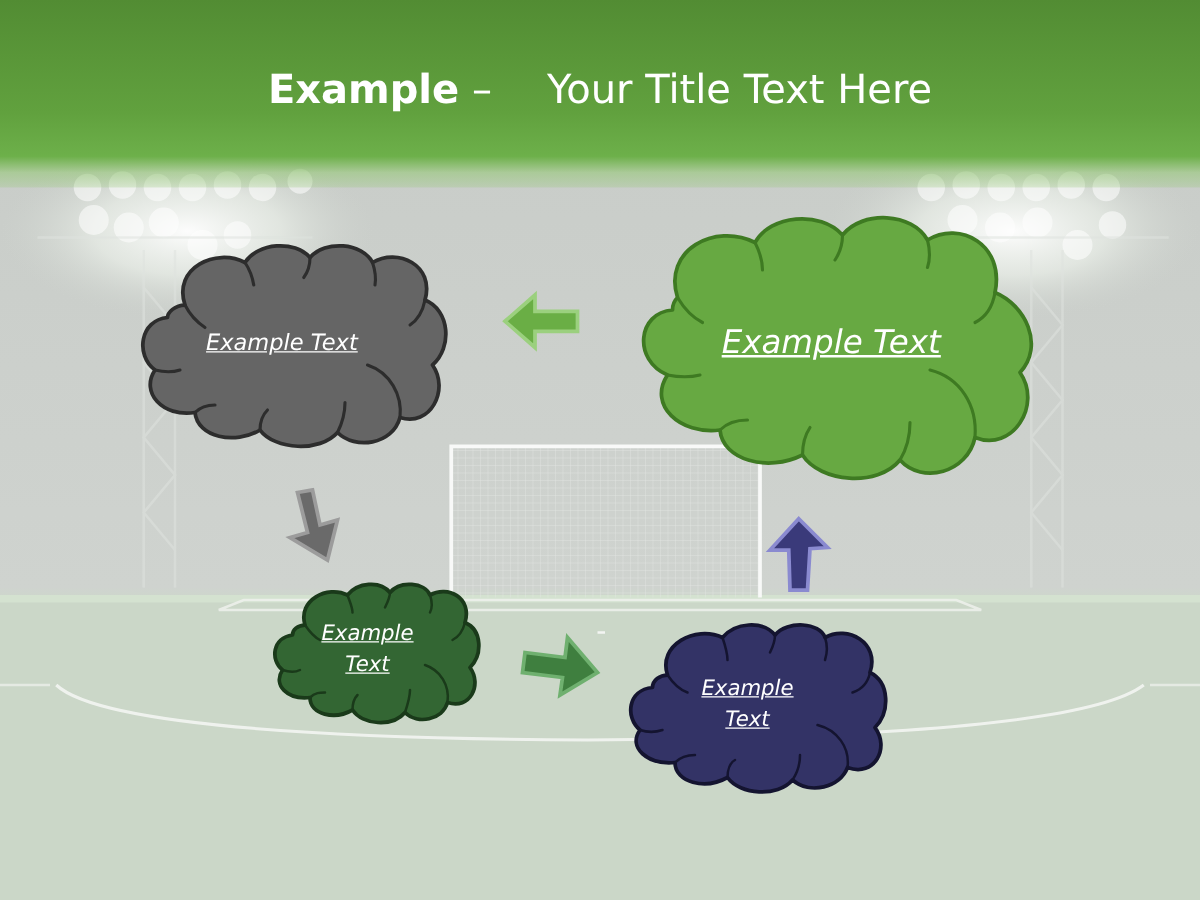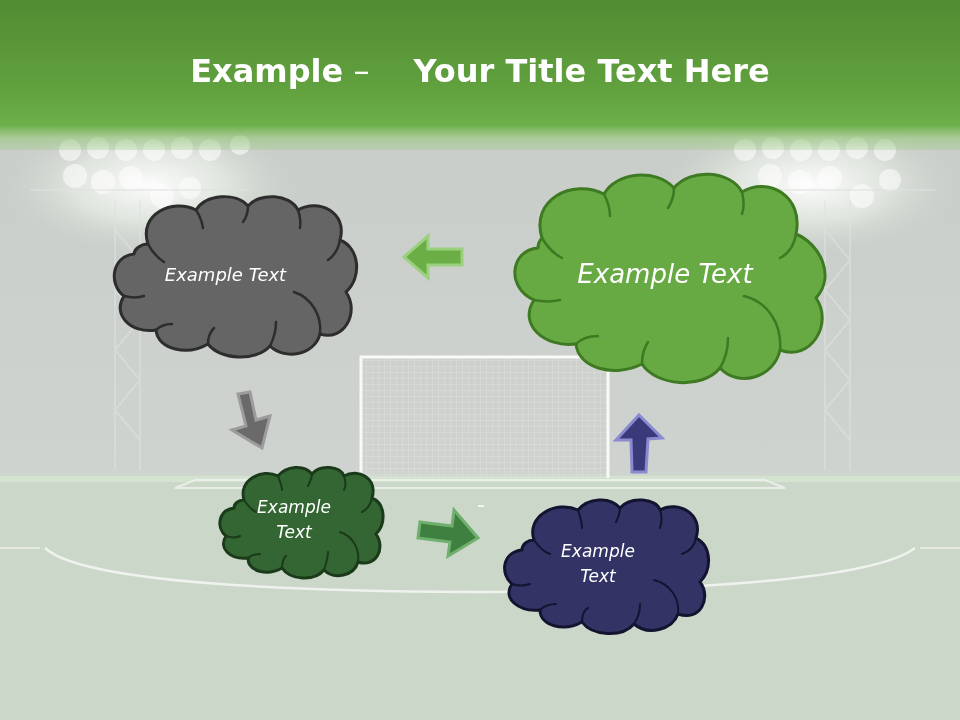--- a/index.html
+++ b/index.html
@@ -5,25 +5,25 @@
   html, body { margin:0; padding:0; }
   body { width:960px; height:720px; overflow:hidden; position:relative;
          font-family:"DejaVu Sans", "Liberation Sans", sans-serif; }
   .slide { position:absolute; left:0; top:0; width:960px; height:720px; overflow:hidden;
            background: linear-gradient(to bottom, #c7cbc7 0px, #cfd3cf 470px, #cdd8cb 480px, #c9d4c6 720px); }
   .header { position:absolute; left:0; top:0; width:960px; height:150px;
             background: linear-gradient(to bottom, #528c33 0px, #61a13e 90px, #6db04a 125px, rgba(150,200,120,0.6) 138px, rgba(200,220,195,0) 160px); }
   .title { position:absolute; left:0; top:52px; width:960px; text-align:center; color:#ffffff;
            font-size:32px; letter-spacing:0px; white-space:nowrap; }
   .title b { font-weight:bold; }
-  .title span.rest { font-weight:bold;margin-left:34px; }
+  .title span.rest { font-weight:normal;margin-left:34px; }
   .bg-svg { position:absolute; left:0; top:0; }
   .cloud { position:absolute; }
   .cloud-text { position:absolute; color:#ffffff; font-style:italic; text-align:center;
-                display:flex; align-items:center; justify-content:center; line-height:1.45; }
+                display:flex; align-items:center; justify-content:center; line-height:1.45;text-decoration:underline; }
   .arrow { position:absolute; }
 </style>
 </head>
 <body>
 
 <div class="slide">
 
   <svg class="bg-svg" width="960" height="720">
     <defs>
       <radialGradient id="glowL" cx="0.5" cy="0.5" r="0.5">

